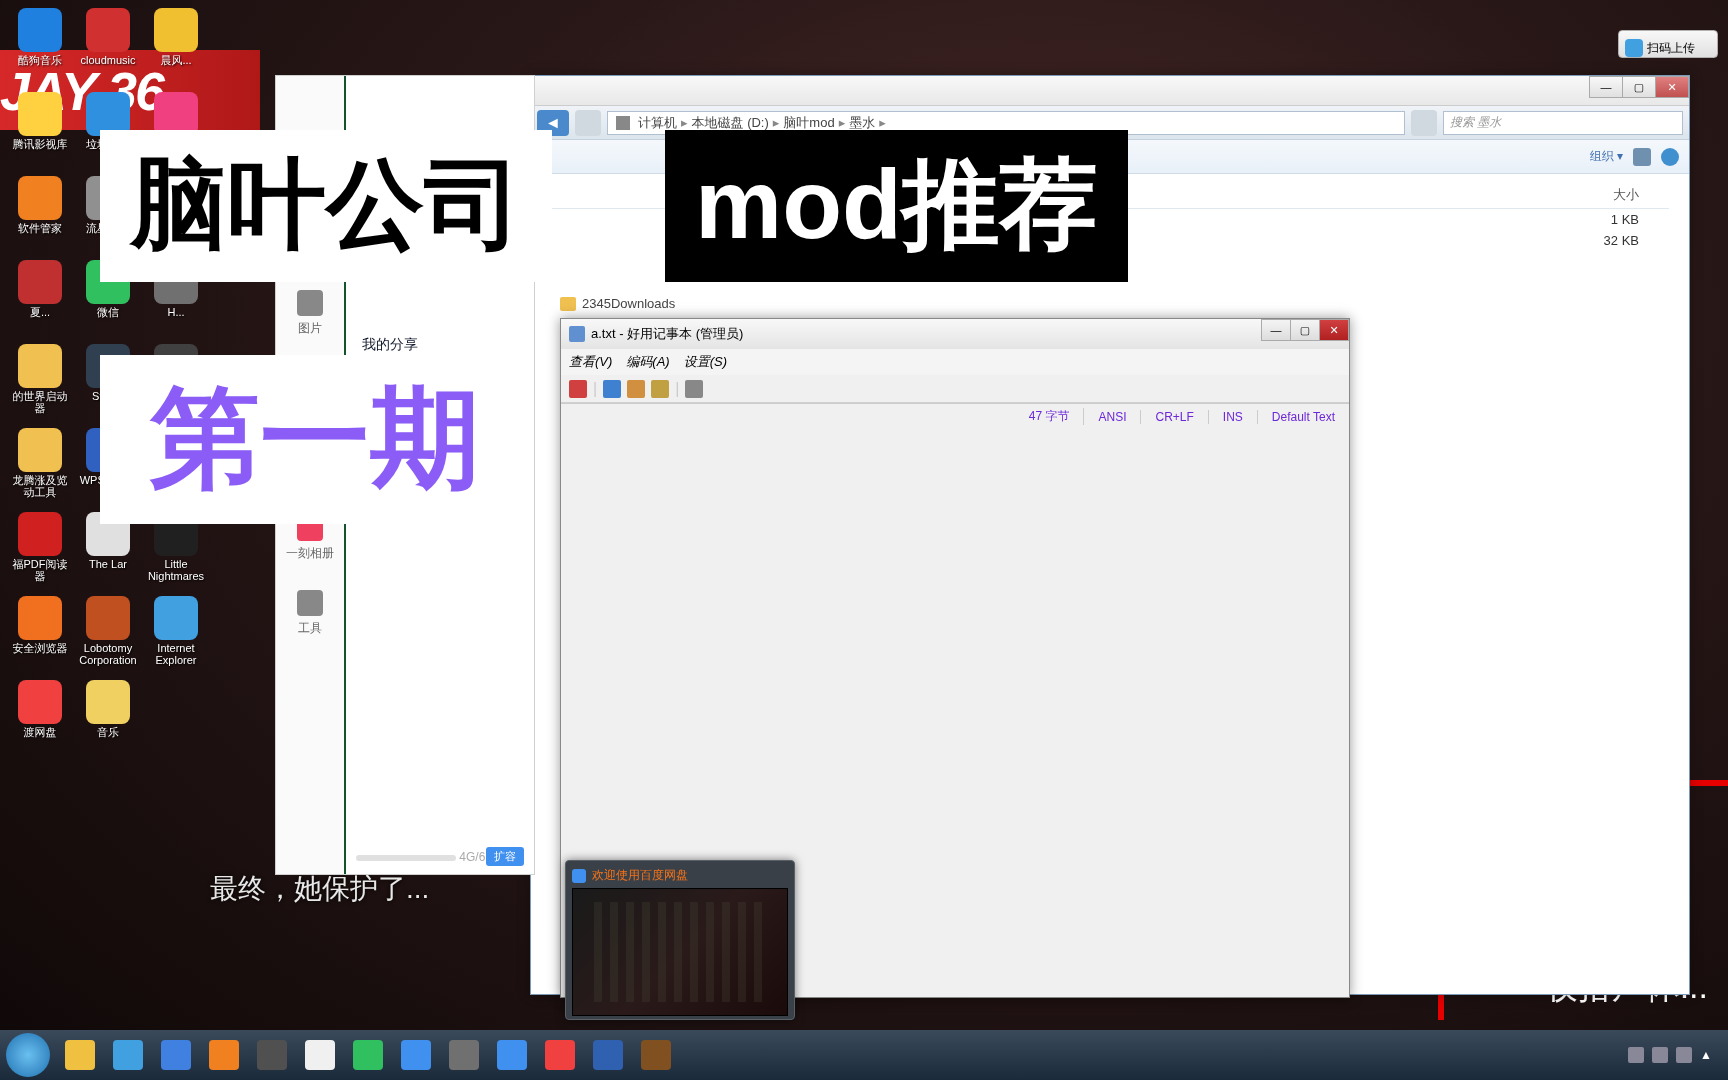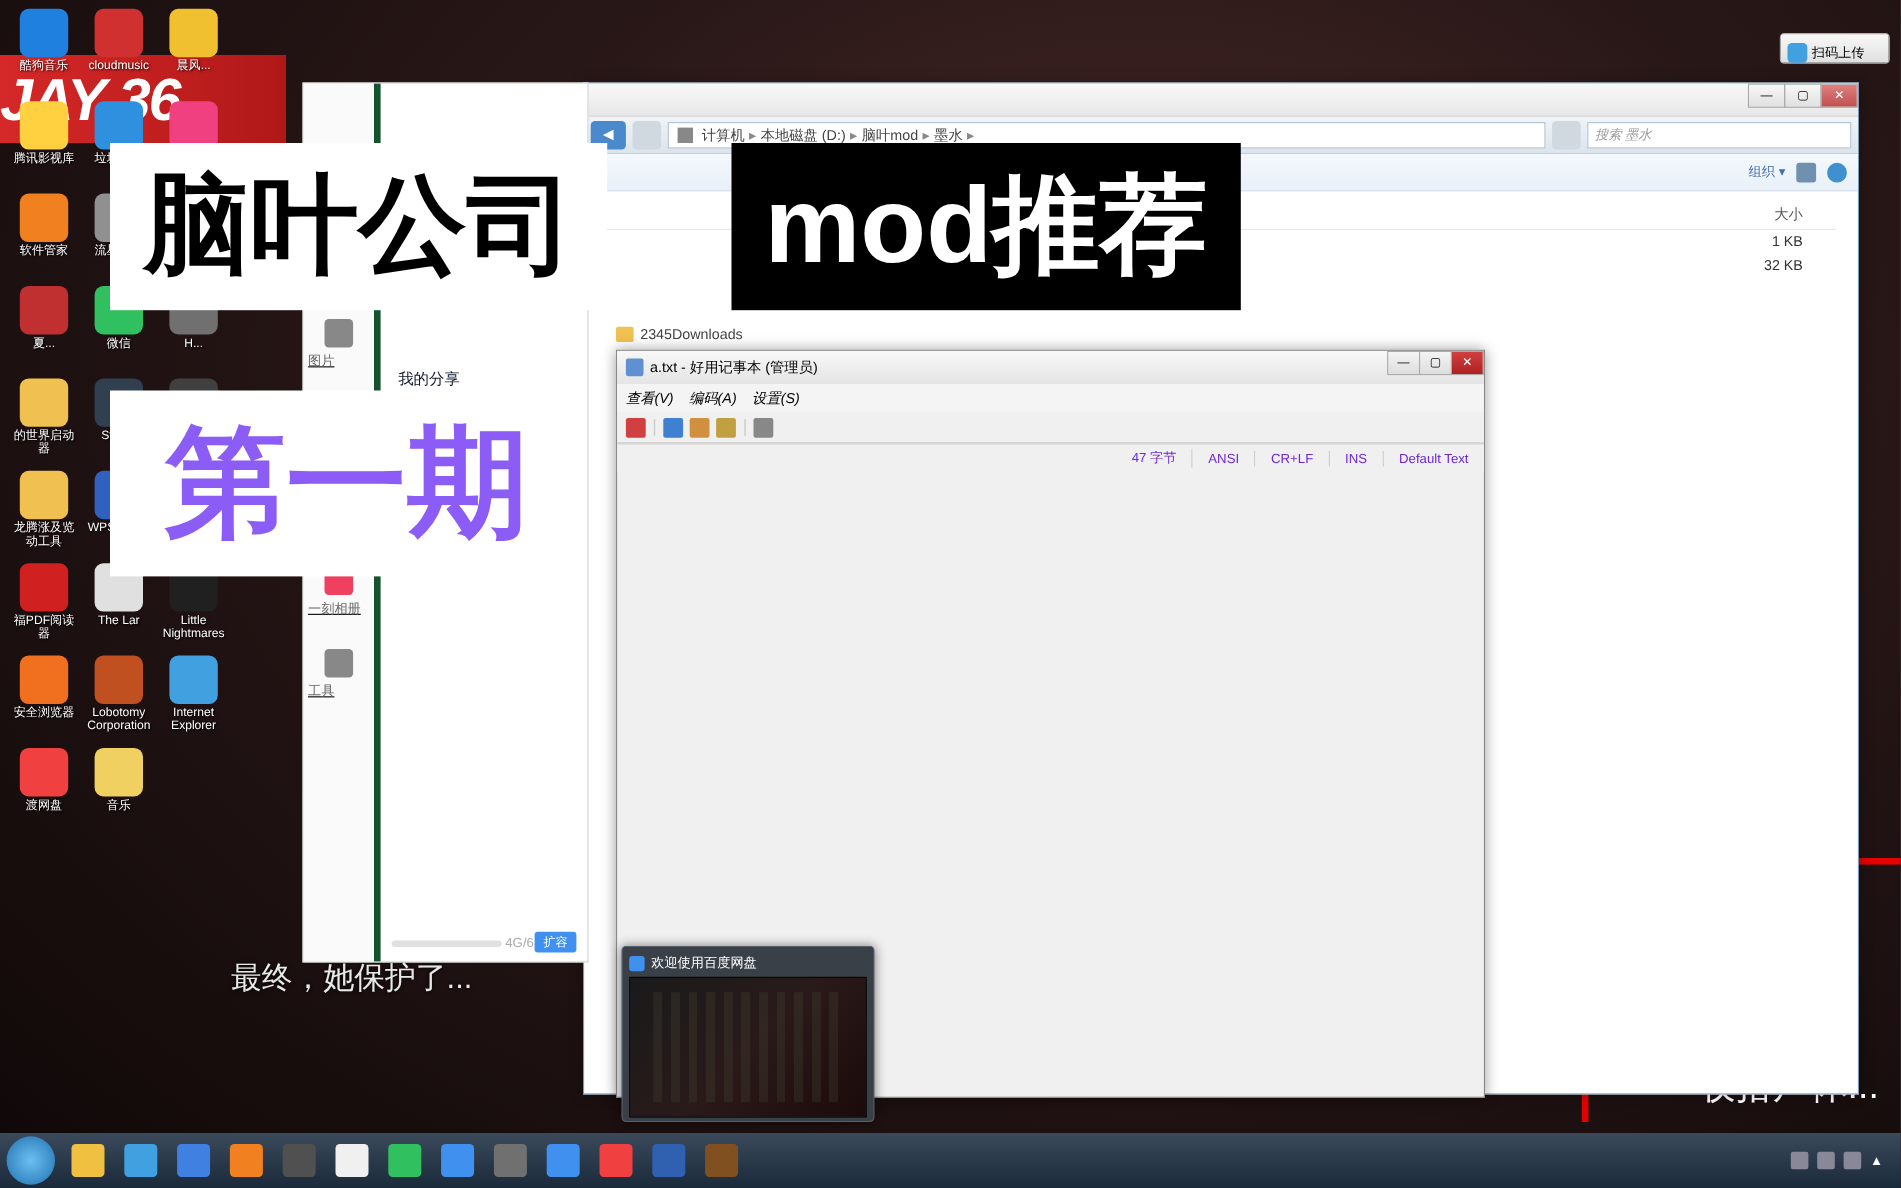--- a/index.html
+++ b/index.html
@@ -43,21 +43,21 @@
 .explorer-toolbar { height: 34px; background: linear-gradient(#f4f8fc,#e8f0f8); border-bottom: 1px solid #d0dce8; display: flex; align-items: center; justify-content: flex-end; padding: 0 10px; gap: 10px; font-size: 12px; }
 .tb-icon { width: 18px; height: 18px; background: #7090b0; border-radius: 3px; }
 .explorer-body { display: flex; height: calc(100% - 98px); }
 .explorer-list { flex: 1; padding: 8px 20px; }
 .list-header { display: flex; font-size: 13px; color: #555; padding: 4px 0; border-bottom: 1px solid #e0e8f0; }
 .col-size { width: 120px; text-align: right; padding-right: 30px; }
 .list-row { display: flex; font-size: 13px; padding: 3px 0; color: #333; }
 
 
 .baidu-panel { position: absolute; left: 275px; top: 75px; width: 260px; height: 800px; background: #fff; border: 1px solid #d0d0d0; }
-.baidu-left { position: absolute; left: 0; top: 0; width: 70px; height: 100%; background: #fafafa; border-right: 6px solid #14532d; padding-top: 200px; text-decoration: underline; }
+.baidu-left { position: absolute; left: 0; top: 0; width: 70px; height: 100%; background: #fafafa; border-right: 2px solid #14532d; text-align: center; padding-top: 200px; }
 .baidu-left .bl-item { font-size: 12px; color: #666; padding: 14px 4px; }
 .baidu-left .bl-ic { width: 26px; height: 26px; margin: 0 auto 4px; border-radius: 4px; }
 .baidu-nav { position: absolute; left: 70px; top: 240px; width: 180px; padding: 10px 16px; }
 .baidu-nav .bn-item { font-size: 14px; color: #0f172a; padding: 10px 0; }
 .baidu-status { position: absolute; left: 80px; bottom: 10px; font-size: 12px; color: #aaa; }
 .baidu-status .bar { display: inline-block; width: 100px; height: 6px; background: #e0e0e0; border-radius: 3px; vertical-align: middle; }
 .baidu-btn { position: absolute; right: 10px; bottom: 8px; font-size: 11px; background: #4090f0; color: #fff; padding: 2px 8px; border-radius: 3px; }
 
 
 .notepad { position: absolute; left: 560px; top: 318px; width: 790px; height: 680px; background: #f0f0f0; border: 1px solid #888; box-shadow: 0 0 12px rgba(0,0,0,0.4); }
@@ -71,21 +71,21 @@
 .np-toolbar { height: 28px; background: #f0f0f0; border-bottom: 1px solid #d0d0d0; display: flex; align-items: center; padding: 0 8px; gap: 6px; }
 .np-tool { width: 18px; height: 18px; border-radius: 2px; }
 .np-body { background: #fff; height: calc(100% - 112px); padding: 6px 10px; font-family: Consolas, monospace; font-size: 14px; color: #333; border: 1px solid #ccc; margin: 0 2px; overflow: auto; }
 .np-body .sel { background: #3070d0; color: #fff; }
 .np-status { height: 26px; background: #f0f0f0; border-top: 1px solid #ccc; display: flex; align-items: center; font-size: 12px; color: #6d28d9; }
 .np-status .cell { padding: 0 14px; border-right: 1px solid #ccc; }
 .np-status .cell:first-child { flex: 1; }
 
 
 .thumb-popup { position: absolute; left: 565px; bottom: 60px; width: 230px; height: 160px; background: #3a4048; border: 1px solid #5a6068; border-radius: 4px; padding: 6px; box-shadow: 0 0 10px rgba(0,0,0,0.5); }
-.thumb-title { font-size: 12px; color: #ffffff; display: flex; align-items: center; gap: 6px; padding-bottom: 4px; }
+.thumb-title { font-size: 12px; color: #f97316; display: flex; align-items: center; gap: 6px; padding-bottom: 4px; }
 .thumb-img { width: 100%; height: 128px; background: linear-gradient(135deg, #1a1a1a 0%, #2a1a1a 50%, #1a0a0a 100%); border: 1px solid #000; position: relative; }
 .thumb-img::before { content:""; position:absolute; left:10%; top:10%; width:80%; height:80%; background: repeating-linear-gradient(90deg, #443 0 8px, transparent 8px 16px); opacity:0.3; }
 
 
 .taskbar { position: absolute; left: 0; bottom: 0; width: 100%; height: 50px; background: linear-gradient(#3a4a5a, #1a2a3a); display: flex; align-items: center; padding: 0 6px; }
 .start-orb { width: 44px; height: 44px; border-radius: 50%; background: radial-gradient(#6ac0f0, #2070b0); margin-right: 6px; }
 .tb-item { width: 44px; height: 40px; margin: 0 2px; border-radius: 3px; display: flex; align-items: center; justify-content: center; }
 .tb-item .ti { width: 30px; height: 30px; border-radius: 4px; }
 .taskbar-right { margin-left: auto; display: flex; align-items: center; gap: 8px; color: #ddd; font-size: 12px; padding-right: 10px; }
 .tray-ic { width: 16px; height: 16px; background: #889; border-radius: 2px; }

